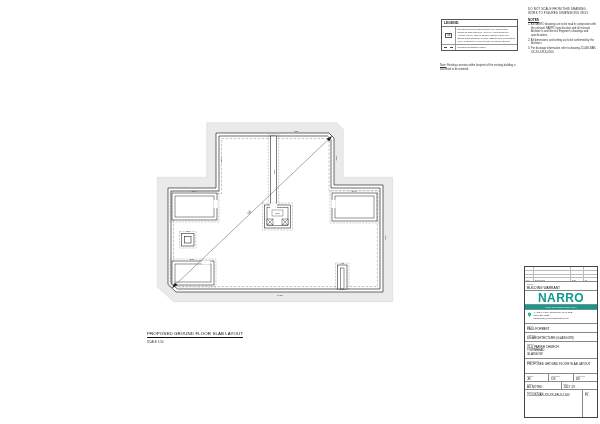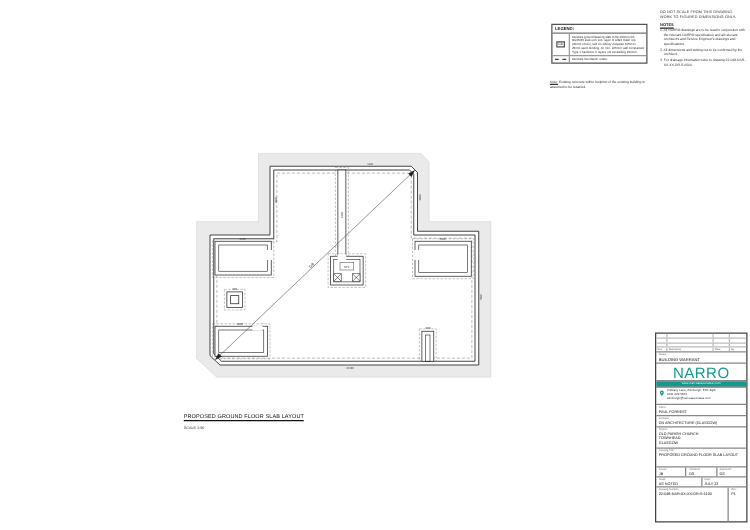--- a/index.html
+++ b/index.html
@@ -37,21 +37,21 @@
   .val{font-size:3px;color:#111;line-height:1.25;display:block;}
   .val.big{font-size:3.3px;}
   
   .rev-table{height:15px;padding:0;display:flex;flex-direction:column;}
   .rev-line{flex:1;display:grid;grid-template-columns:9px 37px 13px 1fr;border-bottom:1px solid #bbb;}
   .rev-line:last-child{border-bottom:none;}
   .rev-line span{border-right:1px solid #bbb;font-size:2px;color:#555;display:flex;align-items:center;padding-left:1px;box-sizing:border-box;}
   .rev-line span:last-child{border-right:none;}
   .status-row{height:9px;}
   .logo-row{height:14px;display:flex;align-items:center;justify-content:center;padding:0;}
-  .narro-logo{font-size:12px;font-weight:400;letter-spacing:.4px;line-height:1;}
+  .narro-logo{font-size:12px;font-weight:700;letter-spacing:.4px;line-height:1;}
   .teal-bar{height:5px;display:flex;align-items:center;justify-content:center;padding:0;}
   .teal-bar span{font-size:2.3px;color:#fff;letter-spacing:.2px;}
   .contact-row{height:14px;display:flex;gap:1.5px;align-items:flex-start;}
   .pin{width:5px;height:5px;flex:0 0 auto;margin-top:.5px;}
   .contact-lines{font-size:2.4px;line-height:1.35;color:#333;}
   .client-row,.arch-row{height:9px;}
   .project-row{height:17px;}
   .dtitle-row{height:15px;}
   .cells{display:flex;padding:0;}
   .cells .cell{flex:1;border-right:1px solid #888;padding:1px 2px;box-sizing:border-box;}

